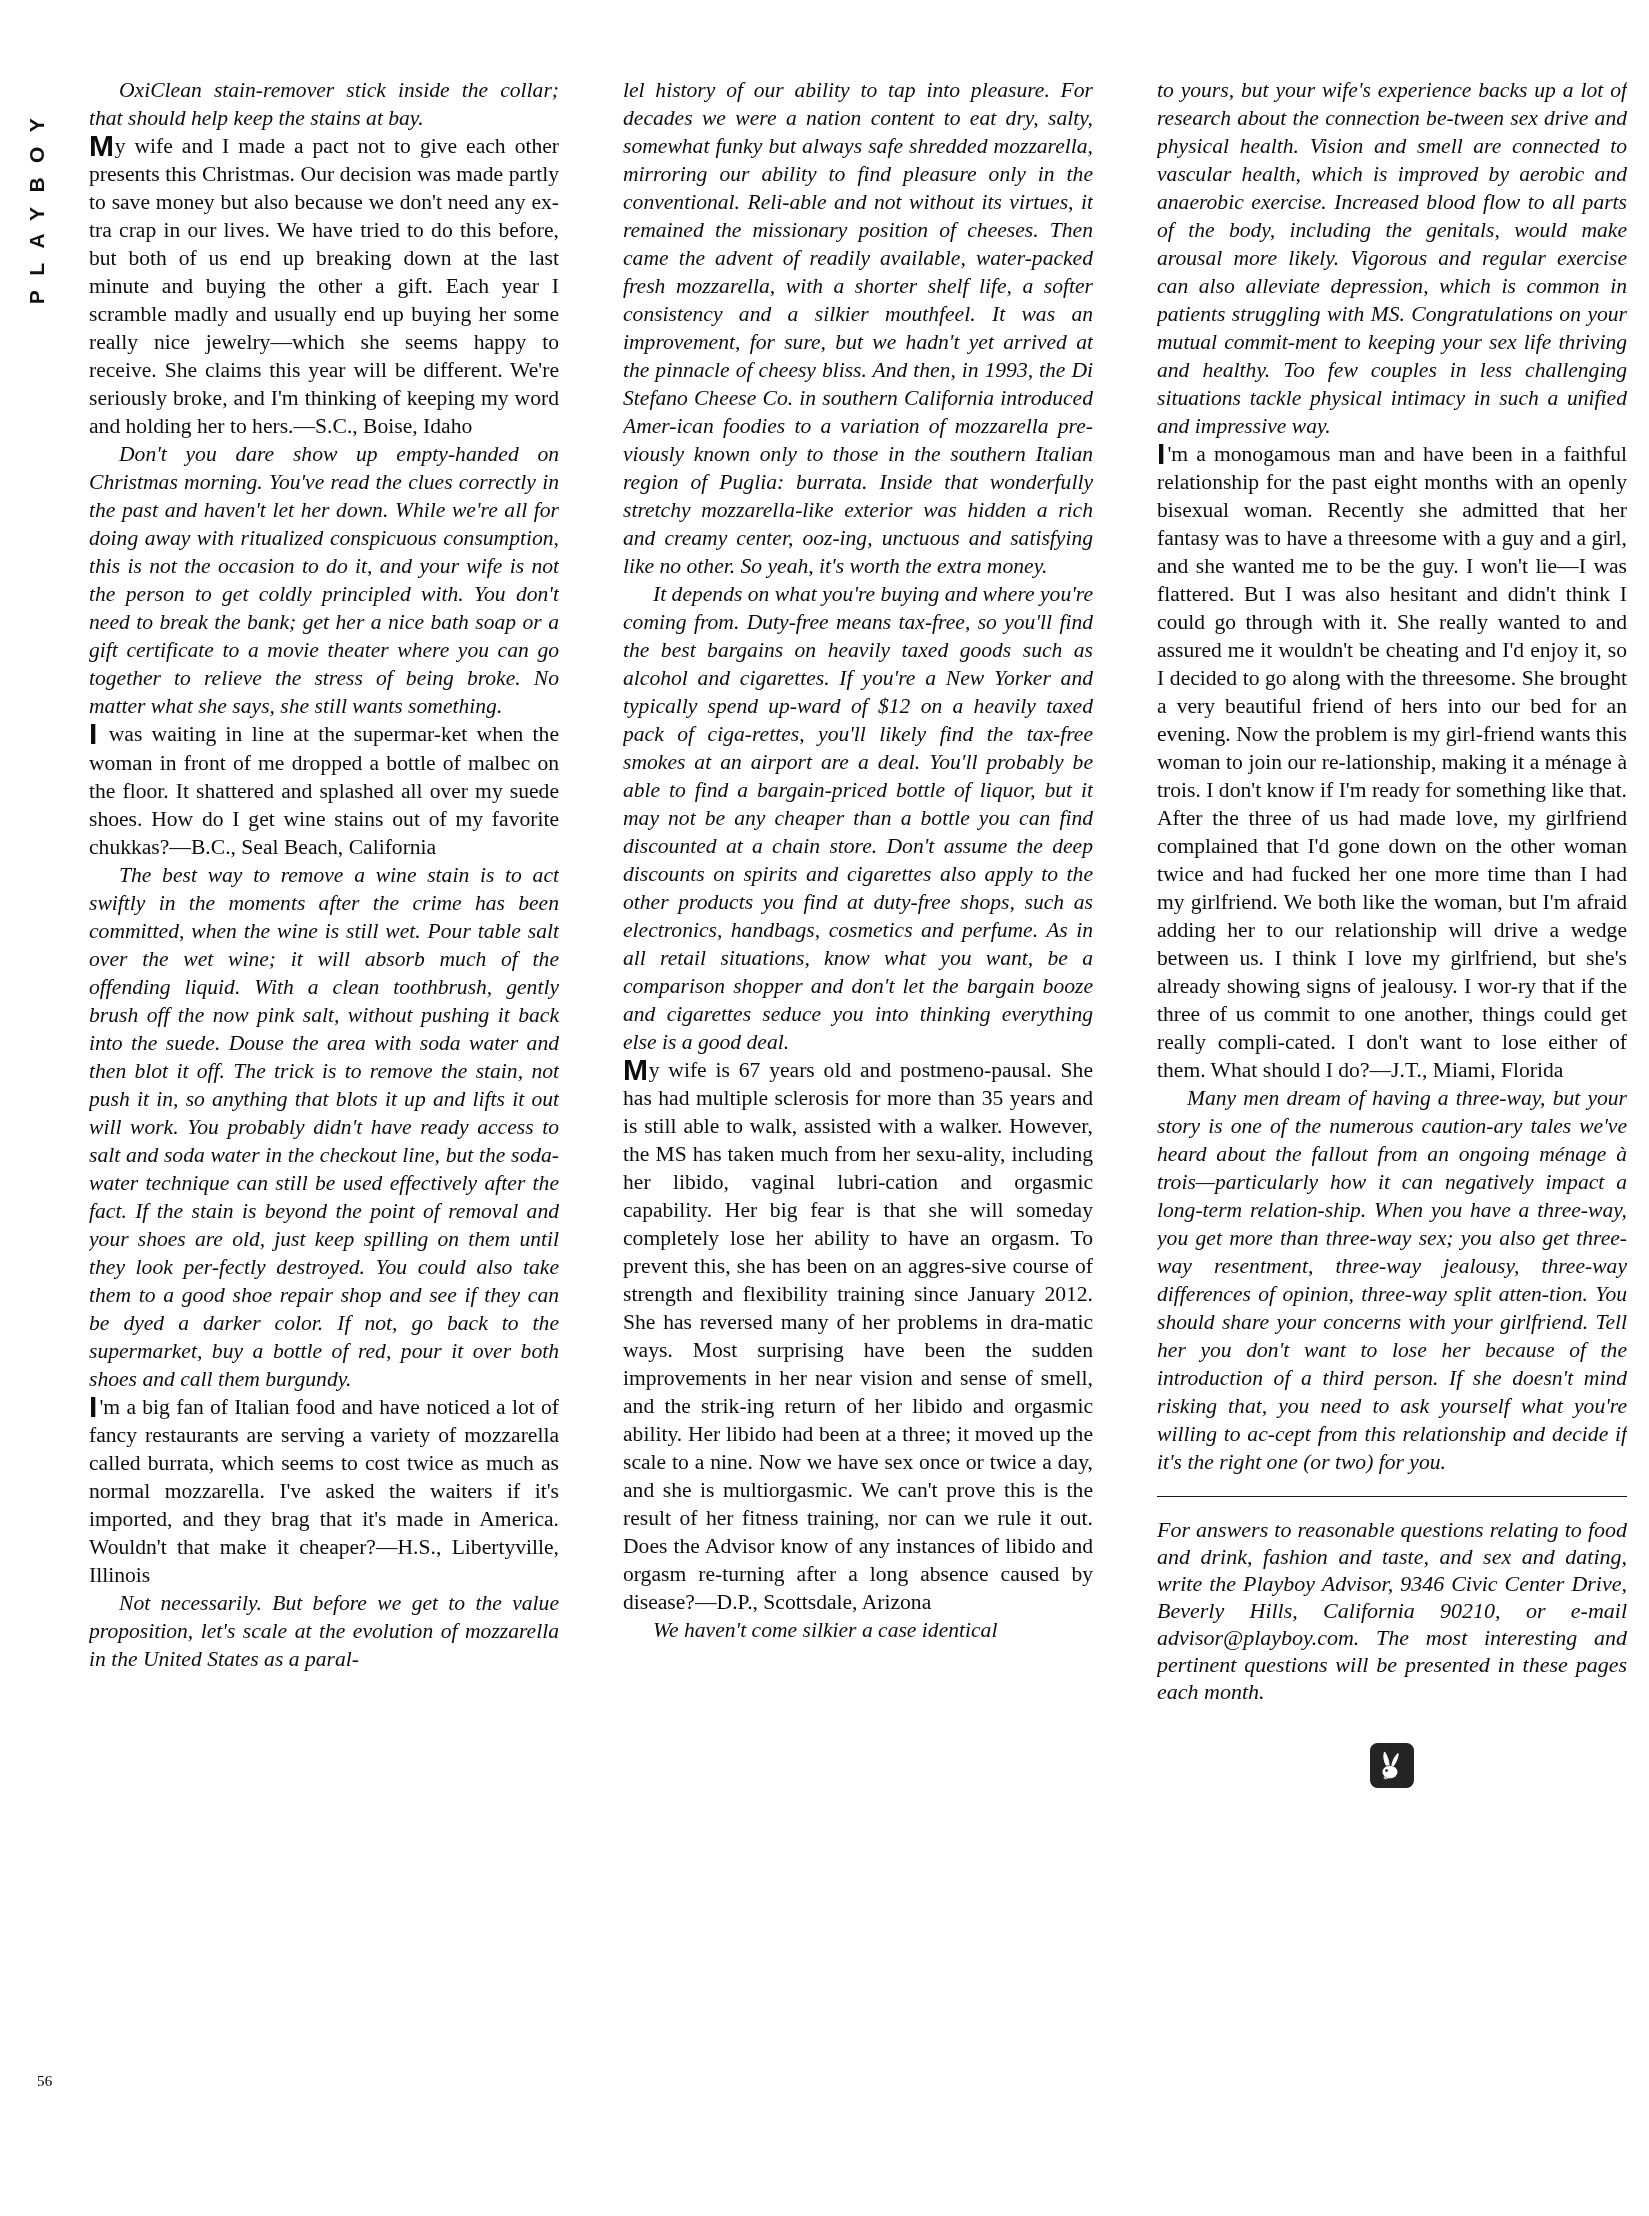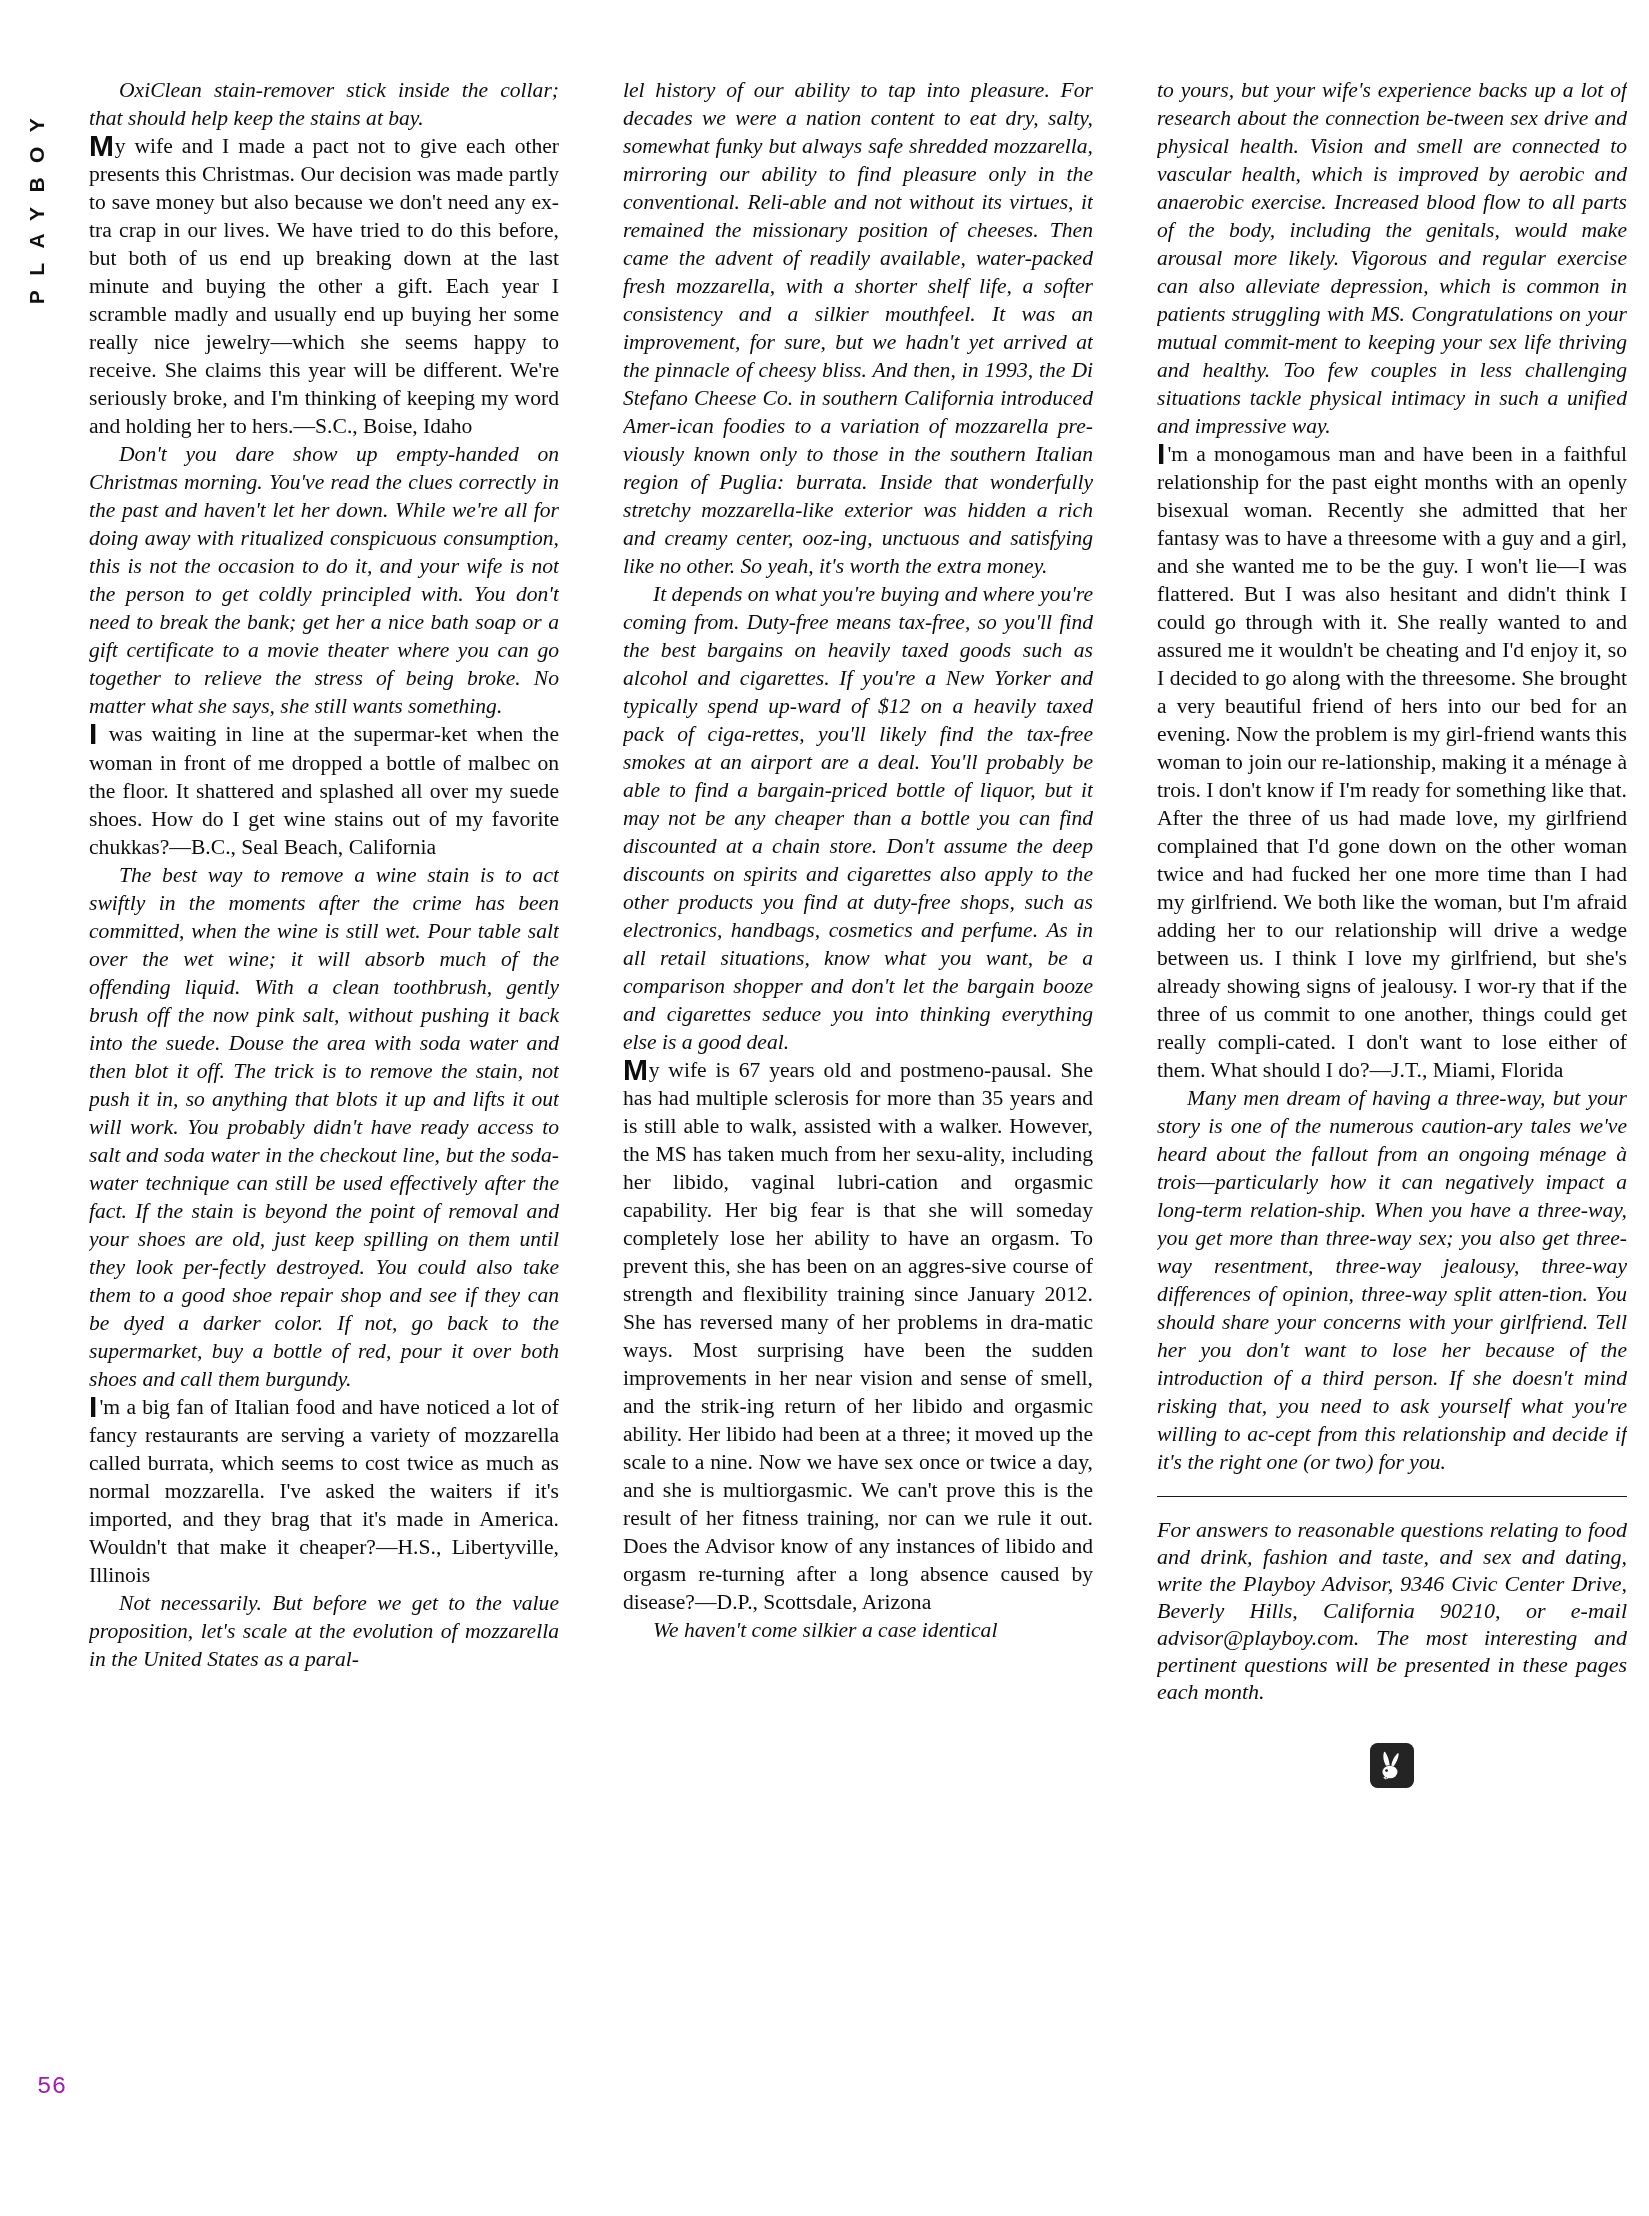--- a/index.html
+++ b/index.html
@@ -36,23 +36,23 @@
     font-size: 21px;
     letter-spacing: 14.4px;
     color: #111111;
   }
 
   
   #page-number {
     position: absolute;
     left: 37px;
     top: 2073px;
-    font-family: Liberation Mono, monospace;
-    font-size: 24px;
-    color: #a21caf;
+    font-family: Liberation Serif, serif;
+    font-size: 15px;
+    color: #000000;
     letter-spacing: 0.3px;
   }
 
   
   #article {
     position: absolute;
     left: 89px;
     top: 76px;
     width: 1498px;
     height: 2069px;

